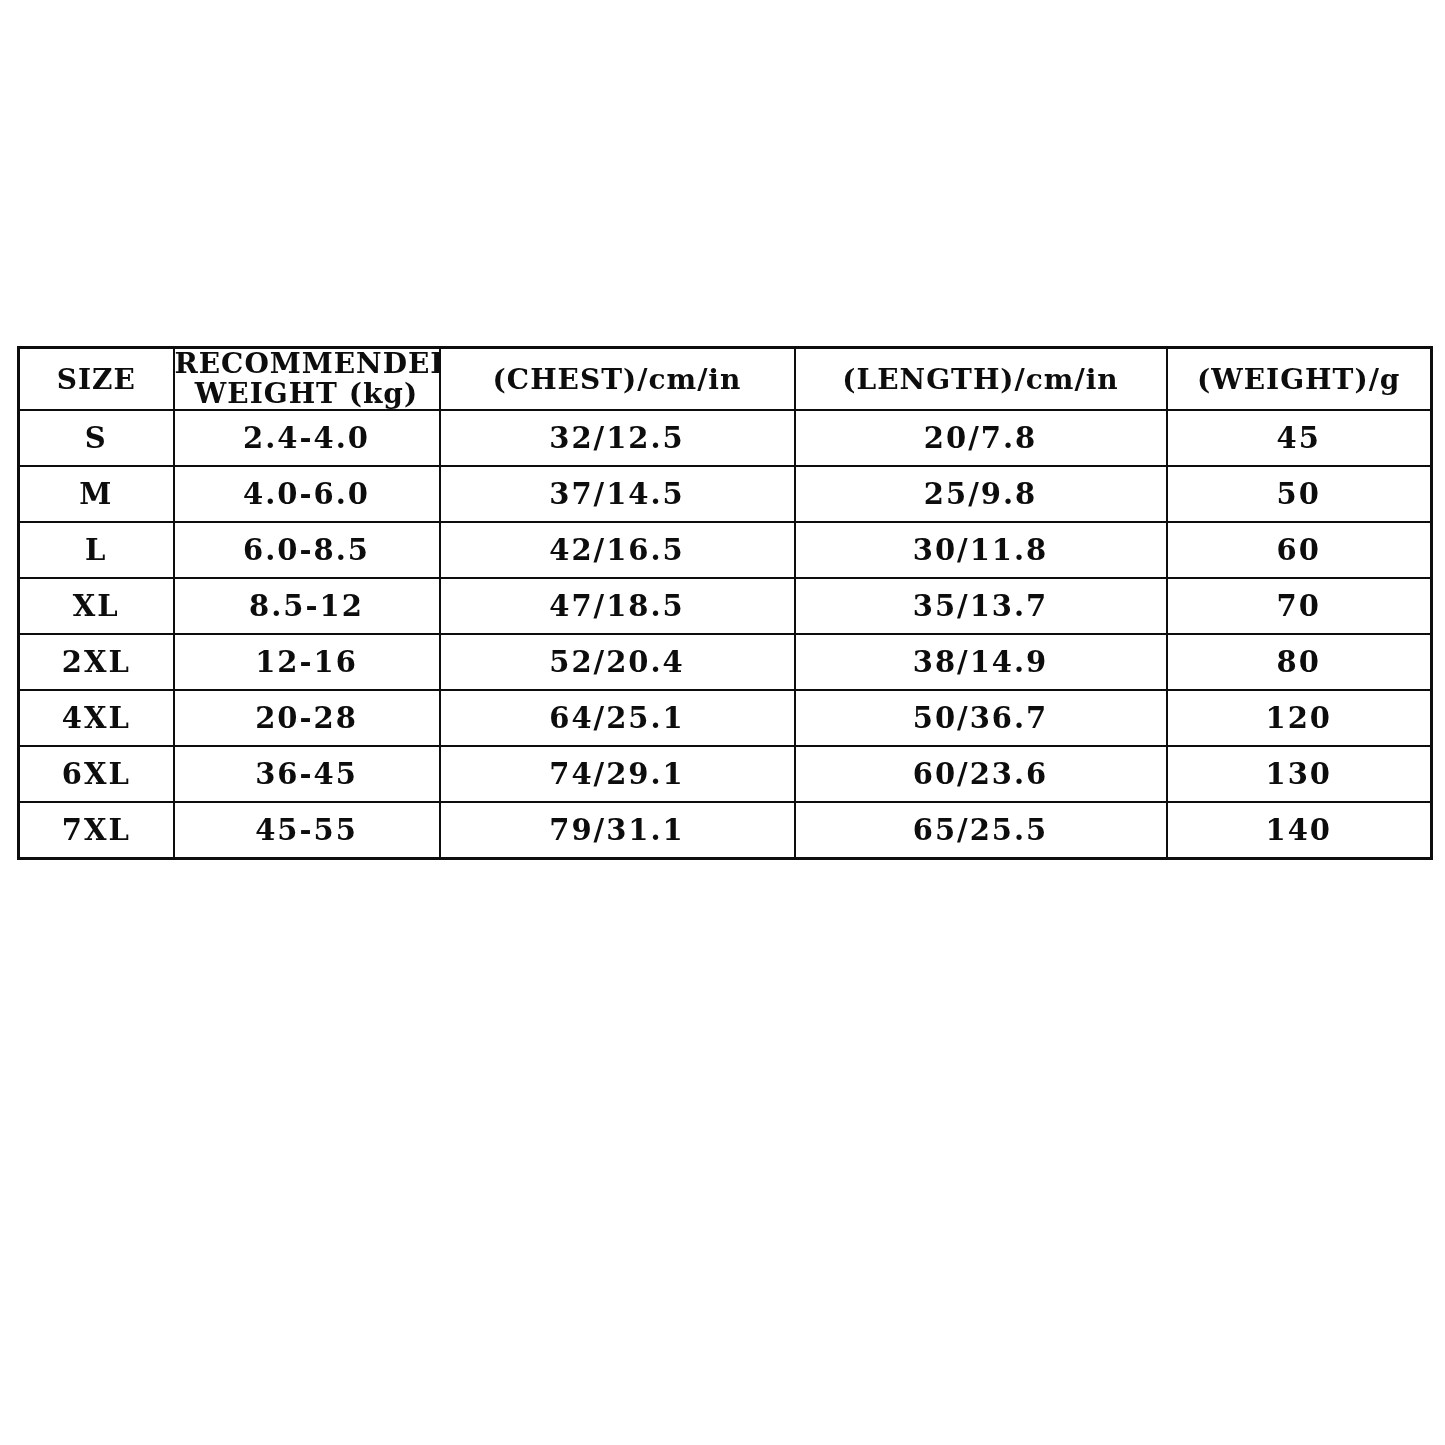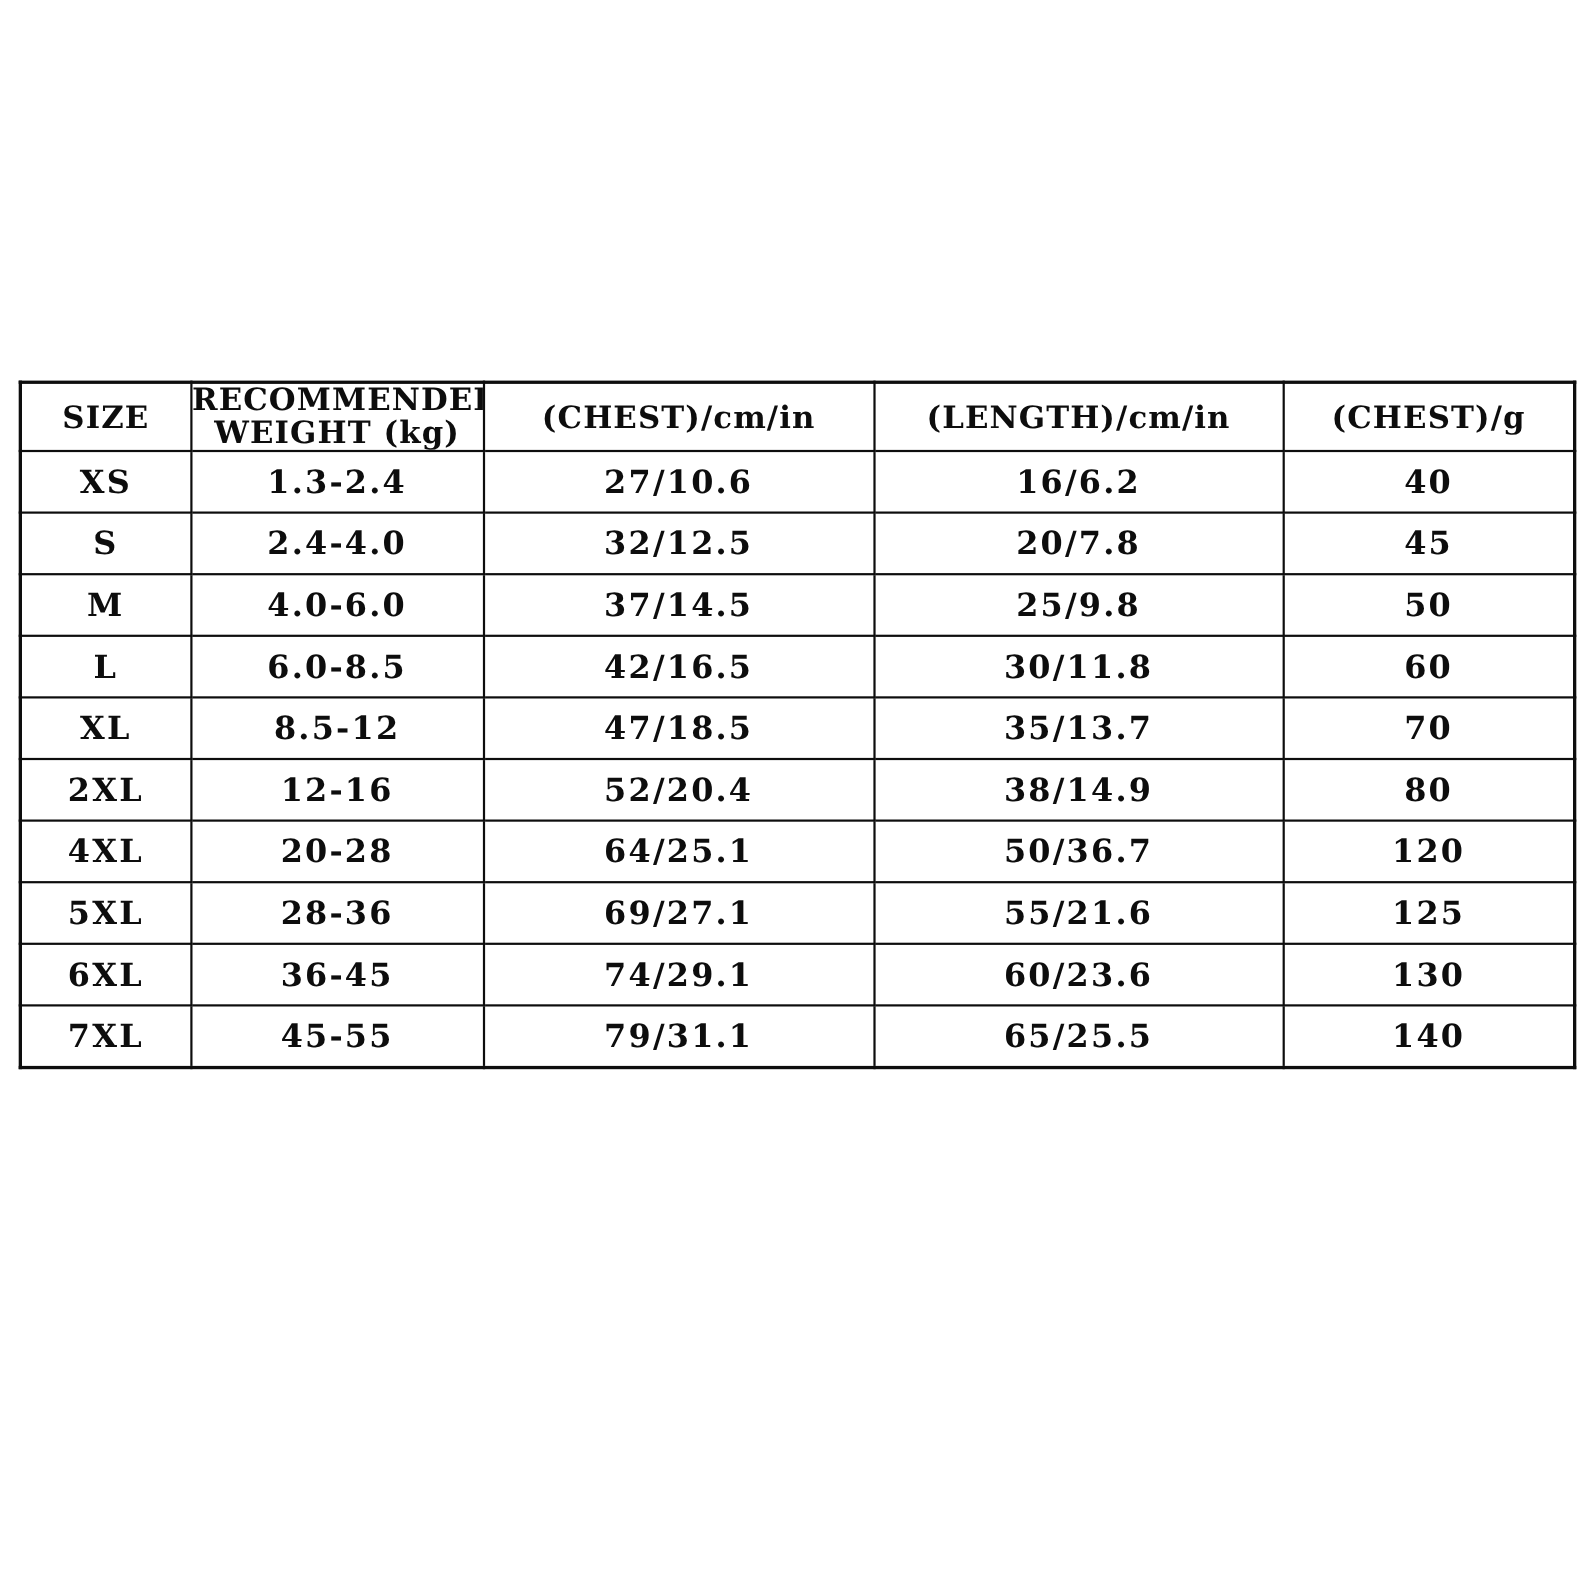--- a/index.html
+++ b/index.html
@@ -69,31 +69,24 @@
   </colgroup>
   <thead>
     <tr>
       <th>SIZE</th>
       <th class="two-line-header">
         <span>RECOMMENDED</span>
         <span>WEIGHT (kg)</span>
       </th>
       <th>(CHEST)/cm/in</th>
       <th>(LENGTH)/cm/in</th>
-      <th>(CHEST)/g</th>
+      <th>(WEIGHT)/g</th>
     </tr>
   </thead>
   <tbody>
-      <tr>
-        <td>XS</td>
-        <td>1.3-2.4</td>
-        <td>27/10.6</td>
-        <td>16/6.2</td>
-        <td>40</td>
-      </tr>
       <tr>
         <td>S</td>
         <td>2.4-4.0</td>
         <td>32/12.5</td>
         <td>20/7.8</td>
         <td>45</td>
       </tr>
       <tr>
         <td>M</td>
         <td>4.0-6.0</td>
@@ -123,27 +116,20 @@
         <td>80</td>
       </tr>
       <tr>
         <td>4XL</td>
         <td>20-28</td>
         <td>64/25.1</td>
         <td>50/36.7</td>
         <td>120</td>
       </tr>
       <tr>
-        <td>5XL</td>
-        <td>28-36</td>
-        <td>69/27.1</td>
-        <td>55/21.6</td>
-        <td>125</td>
-      </tr>
-      <tr>
         <td>6XL</td>
         <td>36-45</td>
         <td>74/29.1</td>
         <td>60/23.6</td>
         <td>130</td>
       </tr>
       <tr>
         <td>7XL</td>
         <td>45-55</td>
         <td>79/31.1</td>

